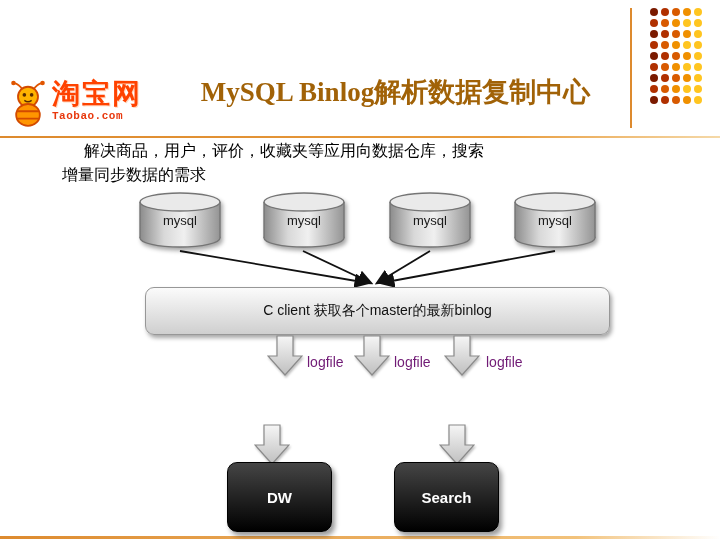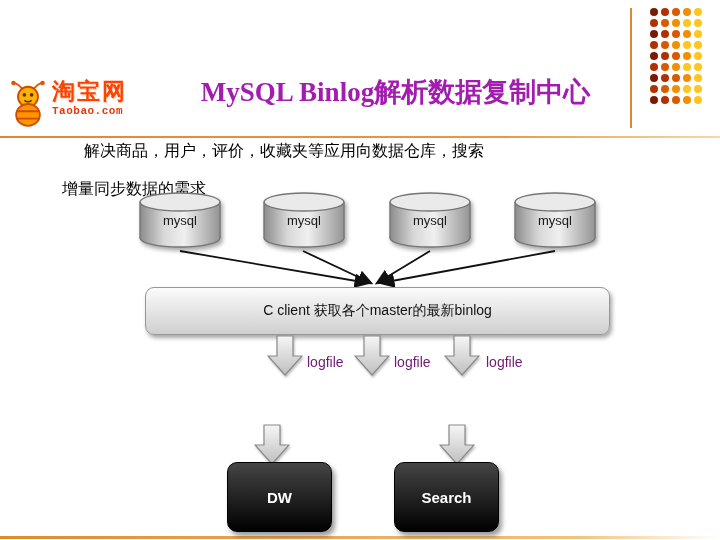--- a/index.html
+++ b/index.html
@@ -2,41 +2,41 @@
 <html><head>
 <meta charset="utf-8">
 <style>
   html,body{margin:0;padding:0;background:#ffffff;}
   .slide{position:relative;width:720px;height:540px;background:#ffffff;overflow:hidden;
          font-family:"Liberation Sans","DejaVu Sans",sans-serif;}
 
   
   .logo{position:absolute;left:8px;top:80px;display:flex;align-items:flex-start;gap:4px;}
   .logo-txt{display:flex;flex-direction:column;line-height:1;}
-  .logo-cn{font-size:23px;font-weight:bold;color:#ff4200;letter-spacing:2px;
+  .logo-cn{font-size:28px;font-weight:bold;color:#ff4200;letter-spacing:2px;
            text-shadow:1px 1px 0 #ffd9c2;}
   .logo-en{font-size:11px;font-weight:bold;color:#e8380d;margin-top:3px;letter-spacing:.5px;font-family:Liberation Mono, monospace;}
 
   .title{position:absolute;left:158px;top:74px;width:475px;text-align:center;
          font-family:"Liberation Serif","DejaVu Serif",serif;
-         font-size:27px;font-weight:bold;color:#a21caf;}
+         font-size:27px;font-weight:bold;color:#a16207;}
 
   .vline{position:absolute;left:630px;top:8px;width:2px;height:120px;background:#dd8a2e;}
   .dots{position:absolute;left:650px;top:8px;display:grid;
         grid-template-columns:repeat(5,8px);grid-auto-rows:8px;gap:3px;}
   .dot{width:8px;height:8px;border-radius:50%;}
   .hline{position:absolute;left:0;top:136px;width:720px;height:2px;
          background:linear-gradient(to right,#dd8a2e 0%,#e89b3c 70%,#f5d9a8 100%);}
   .bline{position:absolute;left:0;top:536px;width:720px;height:3px;
          background:linear-gradient(to right,#dd8a2e,#f2c27b 80%,#ffffff);}
 
   
   .intro{position:absolute;left:62px;top:141px;width:580px;font-size:16px;color:#000;}
   .intro .l1{padding-left:22px;}
-  .intro .l2{margin-top:17px;}
+  .intro .l2{margin-top:3px;}
 
   
   .db{position:absolute;width:84px;height:58px;filter:drop-shadow(2px 3px 2px rgba(0,0,0,.35));}
   .db-label{position:absolute;left:0;top:22px;width:84px;text-align:center;
             font-size:13px;color:#1a1a1a;}
   .flow{position:absolute;left:0;top:0;width:720px;height:540px;pointer-events:none;}
 
   .box{position:absolute;left:145px;width:463px;height:46px;border-radius:9px;
        background:linear-gradient(#fbfbfb,#cfcfcf);border:1px solid #979797;
        box-shadow:2px 3px 4px rgba(0,0,0,.35);

